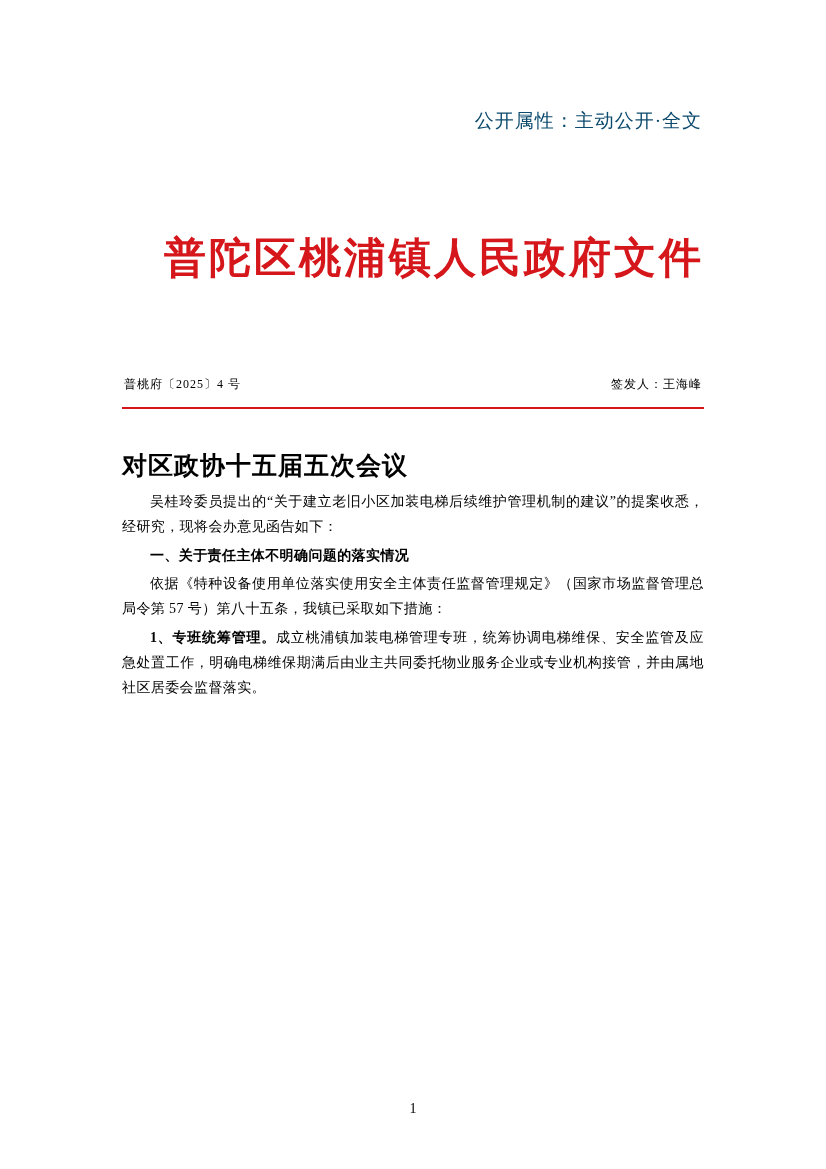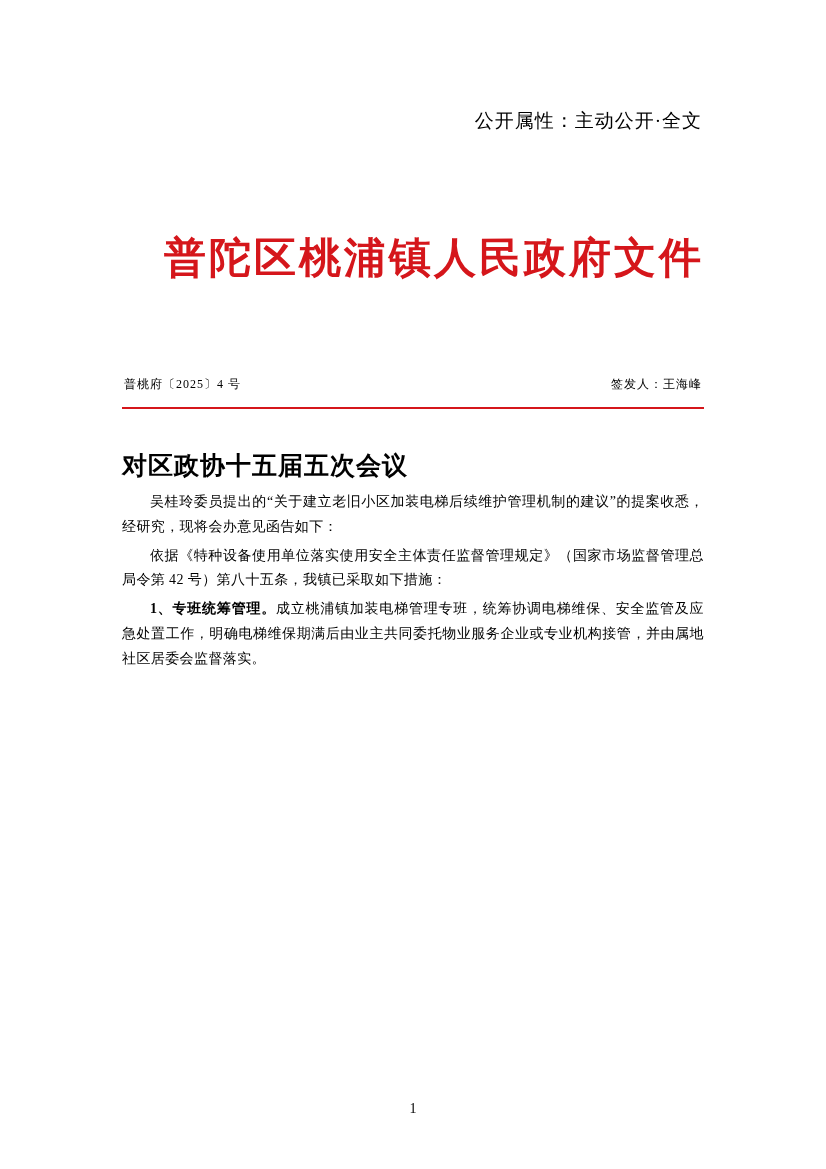--- a/index.html
+++ b/index.html
@@ -21,21 +21,21 @@
     box-sizing: border-box;
     padding: 0 122px;
     position: relative;
   }
   .attr-line {
     text-align: right;
     font-size: 19px;
     letter-spacing: 1px;
     padding-top: 108px;
     padding-right: 2px;
-    color: #000000;
+    color: #0c4a6e;
     font-family: "Liberation Serif", "DejaVu Serif", serif;
   }
   .doc-title {
     text-align: right;
     color: #d5161b;
     font-size: 42px;
     font-weight: bold;
     letter-spacing: 3px;
     margin-top: 96px;
     font-family: "Liberation Serif", "DejaVu Serif", serif;
@@ -113,20 +113,21 @@
 
   <hr class="red-rule">
 
   <div class="subject">
     <div>对区政协十五届五次会议</div>
   </div>
 
 
   <p class="body-text">吴桂玲委员提出的“关于建立老旧小区加装电梯后续维护管理机制的建议”的提案收悉，经研究，现将会办意见函告如下：</p>
 
+  <p class="body-text heading">一、关于责任主体不明确问题的落实情况</p>
 
-  <p class="body-text">依据《特种设备使用单位落实使用安全主体责任监督管理规定》（国家市场监督管理总局令第 42 号）第八十五条，我镇已采取如下措施：</p>
+  <p class="body-text">依据《特种设备使用单位落实使用安全主体责任监督管理规定》（国家市场监督管理总局令第 57 号）第八十五条，我镇已采取如下措施：</p>
 
   <p class="body-text"><span class="bold-lead">1、专班统筹管理。</span><span>成立桃浦镇加装电梯管理专班，统筹协调电梯维保、安全监管及应急处置工作，明确电梯维保期满后由业主共同委托物业服务企业或专业机构接管，并由属地社区居委会监督落实。</span></p>
 
   <div class="page-number">1</div>
 
 </div>
 
 </body></html>

